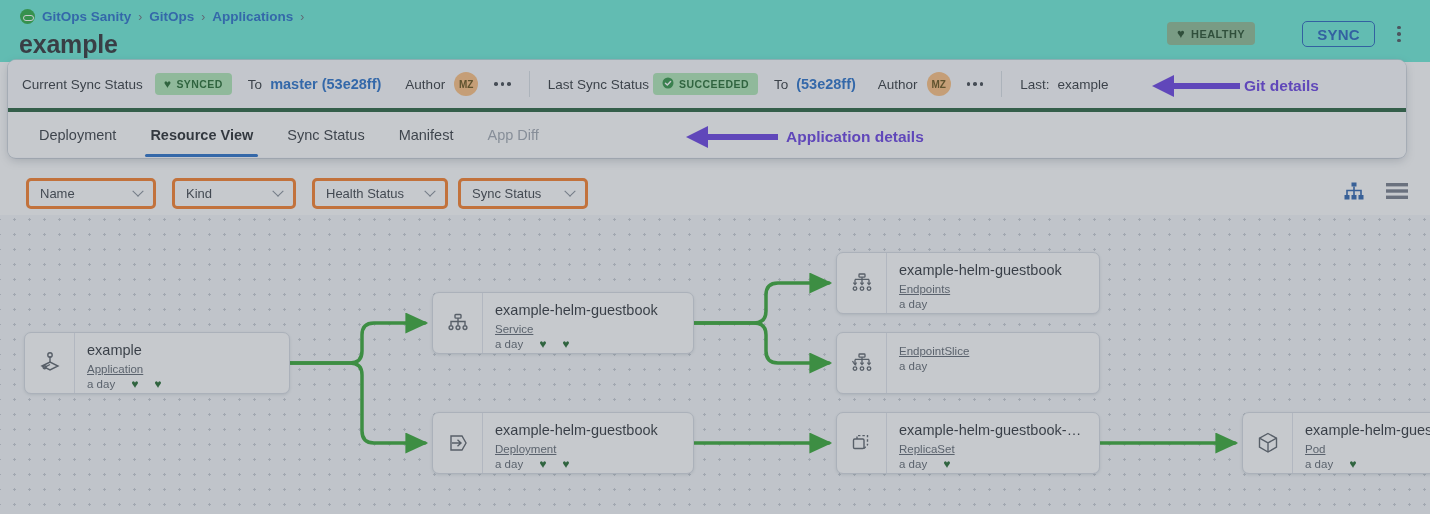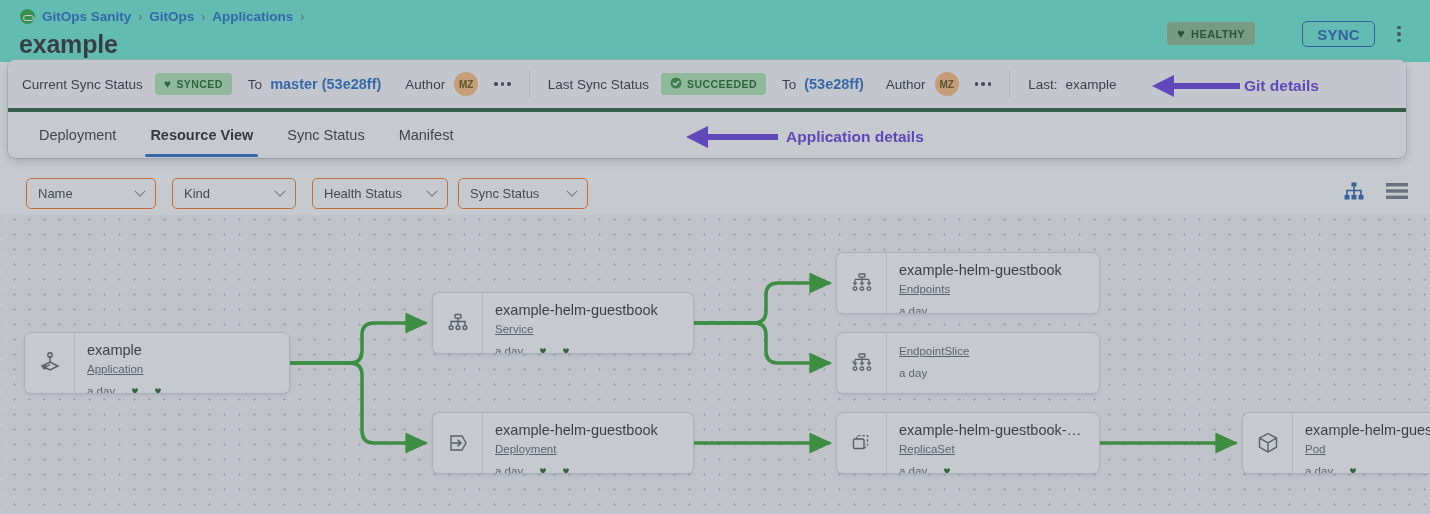--- a/index.html
+++ b/index.html
@@ -125,21 +125,21 @@
     width: 0; height: 0; border-top: 11px solid transparent;
     border-bottom: 11px solid transparent; border-right: 22px solid #5b2ee0;
   }
   .annot-text {
     position: absolute; color: #5b2ee0; font-size: 15.5px; font-weight: 700;
   }
 
   
   .filter-select {
     position: absolute; top: 178px; height: 31px; border-radius: 5px;
-    border: 1px solid #f97316; background: #ffffff;
+    border: 3px solid #f97316; background: #ffffff;
     display: flex; align-items: center; justify-content: space-between;
     padding: 0 11px; font-size: 13px; color: #2b3139; cursor: pointer;
   }
   .chev {
     width: 8px; height: 8px; border-right: 1.6px solid #7b838e;
     border-bottom: 1.6px solid #7b838e; transform: rotate(45deg) translate(-2px,-2px);
     margin-left: 12px;
   }
   #view-toggle { position: absolute; right: 22px; top: 182px; display: flex; gap: 22px; align-items: center; }
   .vt-icon { cursor: pointer; }
@@ -154,21 +154,21 @@
   .node-ico {
     width: 50px; flex: 0 0 50px; display: flex; align-items: center;
     justify-content: center; border-right: 1px solid #dfe3ea; color: #4d545d;
   }
   .node-body { flex: 1 1 auto; padding: 8px 10px 7px 12px; min-width: 0; }
   .node-name {
     font-size: 14.5px; color: #1b2027; white-space: nowrap;
     overflow: hidden; text-overflow: ellipsis; line-height: 1.25;
   }
   .node-kind { font-size: 11.5px; color: #525a64; margin-top: 4px; text-decoration: underline; }
-  .node-meta { display: flex; align-items: center; gap: 16px; margin-top: 10px; }
+  .node-meta { display: flex; align-items: center; gap: 16px; margin-top: 3px; }
   .node-age { font-size: 11.5px; color: #525a64; }
 
   
   #edges { position: absolute; left: 0; top: 160px; width: 1430px; height: 354px; pointer-events: none; }
 
   
   #dim-overlay {
     position: absolute; inset: 0; background: rgba(104,112,124,.38); pointer-events: none;
   }
 </style>
@@ -404,21 +404,21 @@
     <span class="avatar" style="margin-left:9px;">MZ</span>
     <span class="dots" style="margin-left:16px;">
         <i></i>
         <i></i>
         <i></i>
       </span>
 
     <span class="sb-div" style="margin-left:18px;"></span>
 
     <span class="sb-label" style="margin-left:18px;">Last Sync Status</span>
-    <span class="sb-pill" style="margin-left:12px;">
+    <span class="sb-pill" style="margin-left:4px;">
       <span>
         <svg width="12" height="12" viewBox="0 0 14 14">
             <circle cx="7" cy="7" r="6.4" fill="#1d8a33"></circle>
             <path d="M4 7.2 L6.2 9.4 L10 5.2" stroke="#fff" stroke-width="1.7" fill="none" stroke-linecap="round" stroke-linejoin="round"></path>
           </svg>
       </span>
       <span>SUCCEEDED</span>
     </span>
     <span class="sb-to" style="margin-left:16px;">To</span>
     <span class="sb-rev" style="margin-left:8px;">(53e28ff)</span>
@@ -442,20 +442,23 @@
       </div>
     <div class="tab active">
         <span>Resource View</span>
       </div>
     <div class="tab">
         <span>Sync Status</span>
       </div>
     <div class="tab">
         <span>Manifest</span>
       </div>
+    <div class="tab dim">
+        <span>App Diff</span>
+      </div>
   </div>
 </div>
 
 <div class="annot-arrow" style="left:1152px; top:75px; width:88px;">
   <span class="headtri"></span>
     <span class="shaft" style="width:66px;"></span>
 </div>
 <div class="annot-text" style="left:1244px; top:77px;">Git details</div>
 
 <div class="annot-arrow" style="left:686px; top:126px; width:92px;">

